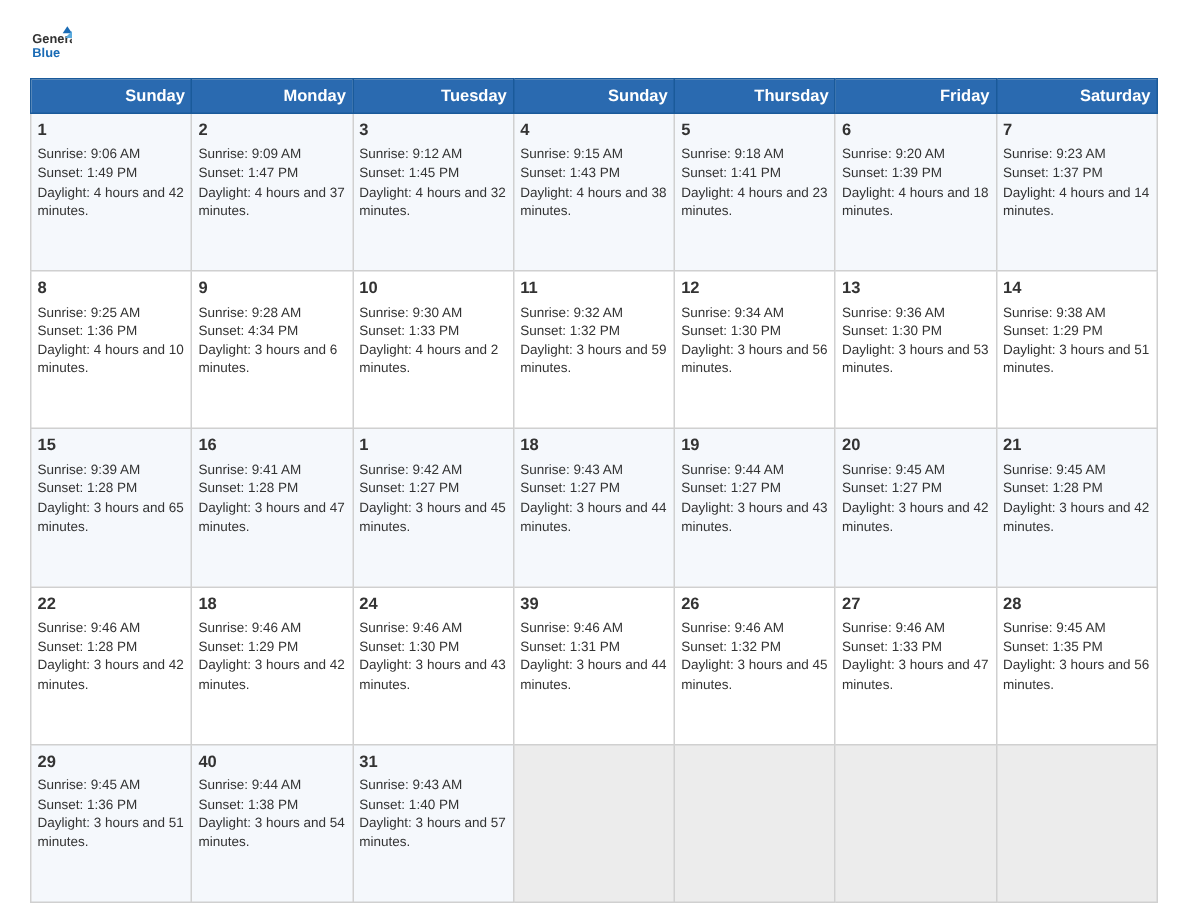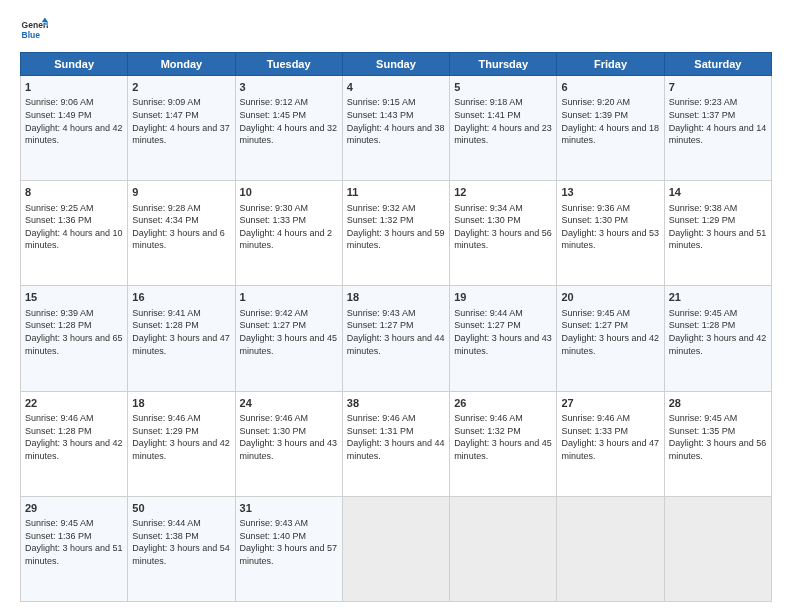--- a/index.html
+++ b/index.html
@@ -51,21 +51,21 @@
       border-collapse: collapse;
       flex: 1;
       font-size: 9.5px;
     }
     .calendar-table thead tr th {
       background: #2a6ab0;
       color: #fff;
       font-weight: bold;
       font-size: 11px;
       padding: 5px 4px;
-      text-align: center;
+      text-align: right;
       border: 1px solid #1a5a9a;
     }
     .calendar-table tbody tr td {
       vertical-align: top;
       padding: 4px 4px 3px 4px;
       border: 1px solid #d0d0d0;
       font-size: 9px;
       color: #333;
       line-height: 1.4;
       width: 14.28%;
@@ -145,28 +145,28 @@
           <td><span class="day-number">1</span><span>Sunrise: 9:42 AM</span><br><span>Sunset: 1:27 PM</span><br><span>Daylight: 3 hours and 45 minutes.</span></td>
           <td><span class="day-number">18</span><span>Sunrise: 9:43 AM</span><br><span>Sunset: 1:27 PM</span><br><span>Daylight: 3 hours and 44 minutes.</span></td>
           <td><span class="day-number">19</span><span>Sunrise: 9:44 AM</span><br><span>Sunset: 1:27 PM</span><br><span>Daylight: 3 hours and 43 minutes.</span></td>
           <td><span class="day-number">20</span><span>Sunrise: 9:45 AM</span><br><span>Sunset: 1:27 PM</span><br><span>Daylight: 3 hours and 42 minutes.</span></td>
           <td><span class="day-number">21</span><span>Sunrise: 9:45 AM</span><br><span>Sunset: 1:28 PM</span><br><span>Daylight: 3 hours and 42 minutes.</span></td>
         </tr>
         <tr>
           <td><span class="day-number">22</span><span>Sunrise: 9:46 AM</span><br><span>Sunset: 1:28 PM</span><br><span>Daylight: 3 hours and 42 minutes.</span></td>
           <td><span class="day-number">18</span><span>Sunrise: 9:46 AM</span><br><span>Sunset: 1:29 PM</span><br><span>Daylight: 3 hours and 42 minutes.</span></td>
           <td><span class="day-number">24</span><span>Sunrise: 9:46 AM</span><br><span>Sunset: 1:30 PM</span><br><span>Daylight: 3 hours and 43 minutes.</span></td>
-          <td><span class="day-number">38</span><span>Sunrise: 9:46 AM</span><br><span>Sunset: 1:31 PM</span><br><span>Daylight: 3 hours and 44 minutes.</span></td>
+          <td><span class="day-number">39</span><span>Sunrise: 9:46 AM</span><br><span>Sunset: 1:31 PM</span><br><span>Daylight: 3 hours and 44 minutes.</span></td>
           <td><span class="day-number">26</span><span>Sunrise: 9:46 AM</span><br><span>Sunset: 1:32 PM</span><br><span>Daylight: 3 hours and 45 minutes.</span></td>
           <td><span class="day-number">27</span><span>Sunrise: 9:46 AM</span><br><span>Sunset: 1:33 PM</span><br><span>Daylight: 3 hours and 47 minutes.</span></td>
           <td><span class="day-number">28</span><span>Sunrise: 9:45 AM</span><br><span>Sunset: 1:35 PM</span><br><span>Daylight: 3 hours and 56 minutes.</span></td>
         </tr>
         <tr>
           <td><span class="day-number">29</span><span>Sunrise: 9:45 AM</span><br><span>Sunset: 1:36 PM</span><br><span>Daylight: 3 hours and 51 minutes.</span></td>
-          <td><span class="day-number">50</span><span>Sunrise: 9:44 AM</span><br><span>Sunset: 1:38 PM</span><br><span>Daylight: 3 hours and 54 minutes.</span></td>
+          <td><span class="day-number">40</span><span>Sunrise: 9:44 AM</span><br><span>Sunset: 1:38 PM</span><br><span>Daylight: 3 hours and 54 minutes.</span></td>
           <td><span class="day-number">31</span><span>Sunrise: 9:43 AM</span><br><span>Sunset: 1:40 PM</span><br><span>Daylight: 3 hours and 57 minutes.</span></td>
           <td class="empty-cell"></td>
           <td class="empty-cell"></td>
           <td class="empty-cell"></td>
           <td class="empty-cell"></td>
         </tr>
       </tbody>
   </table>
 </div>
 

